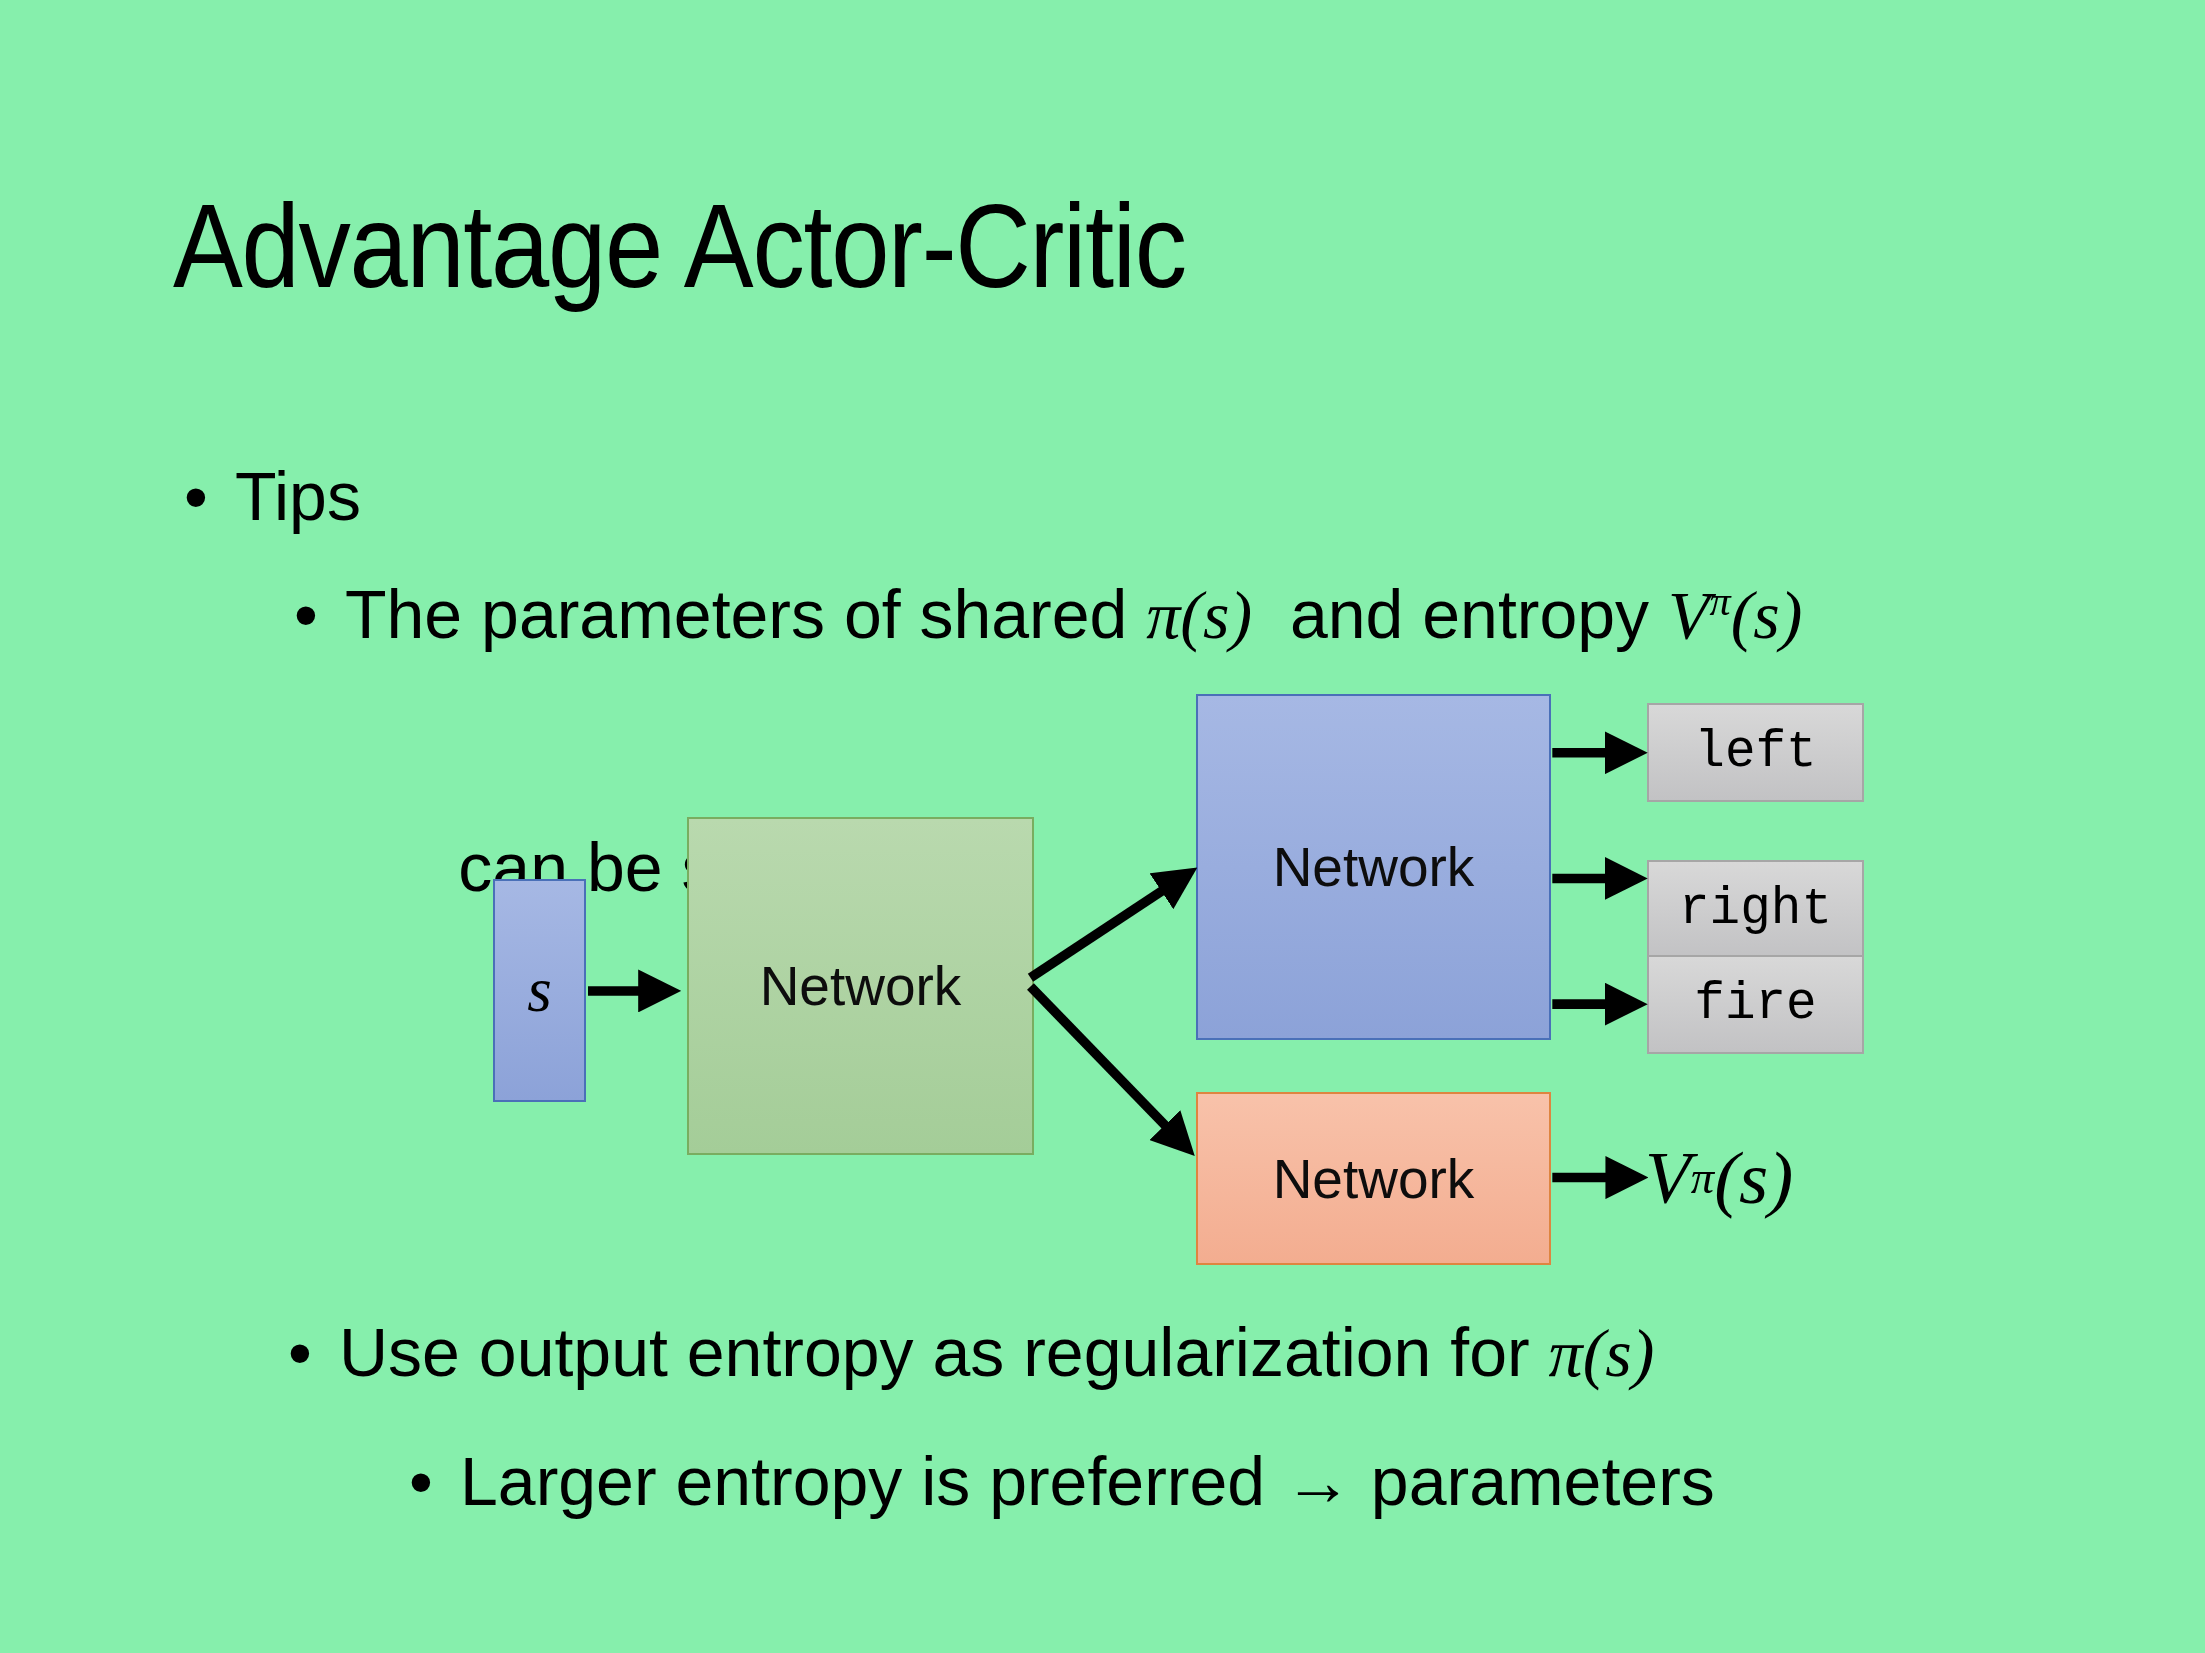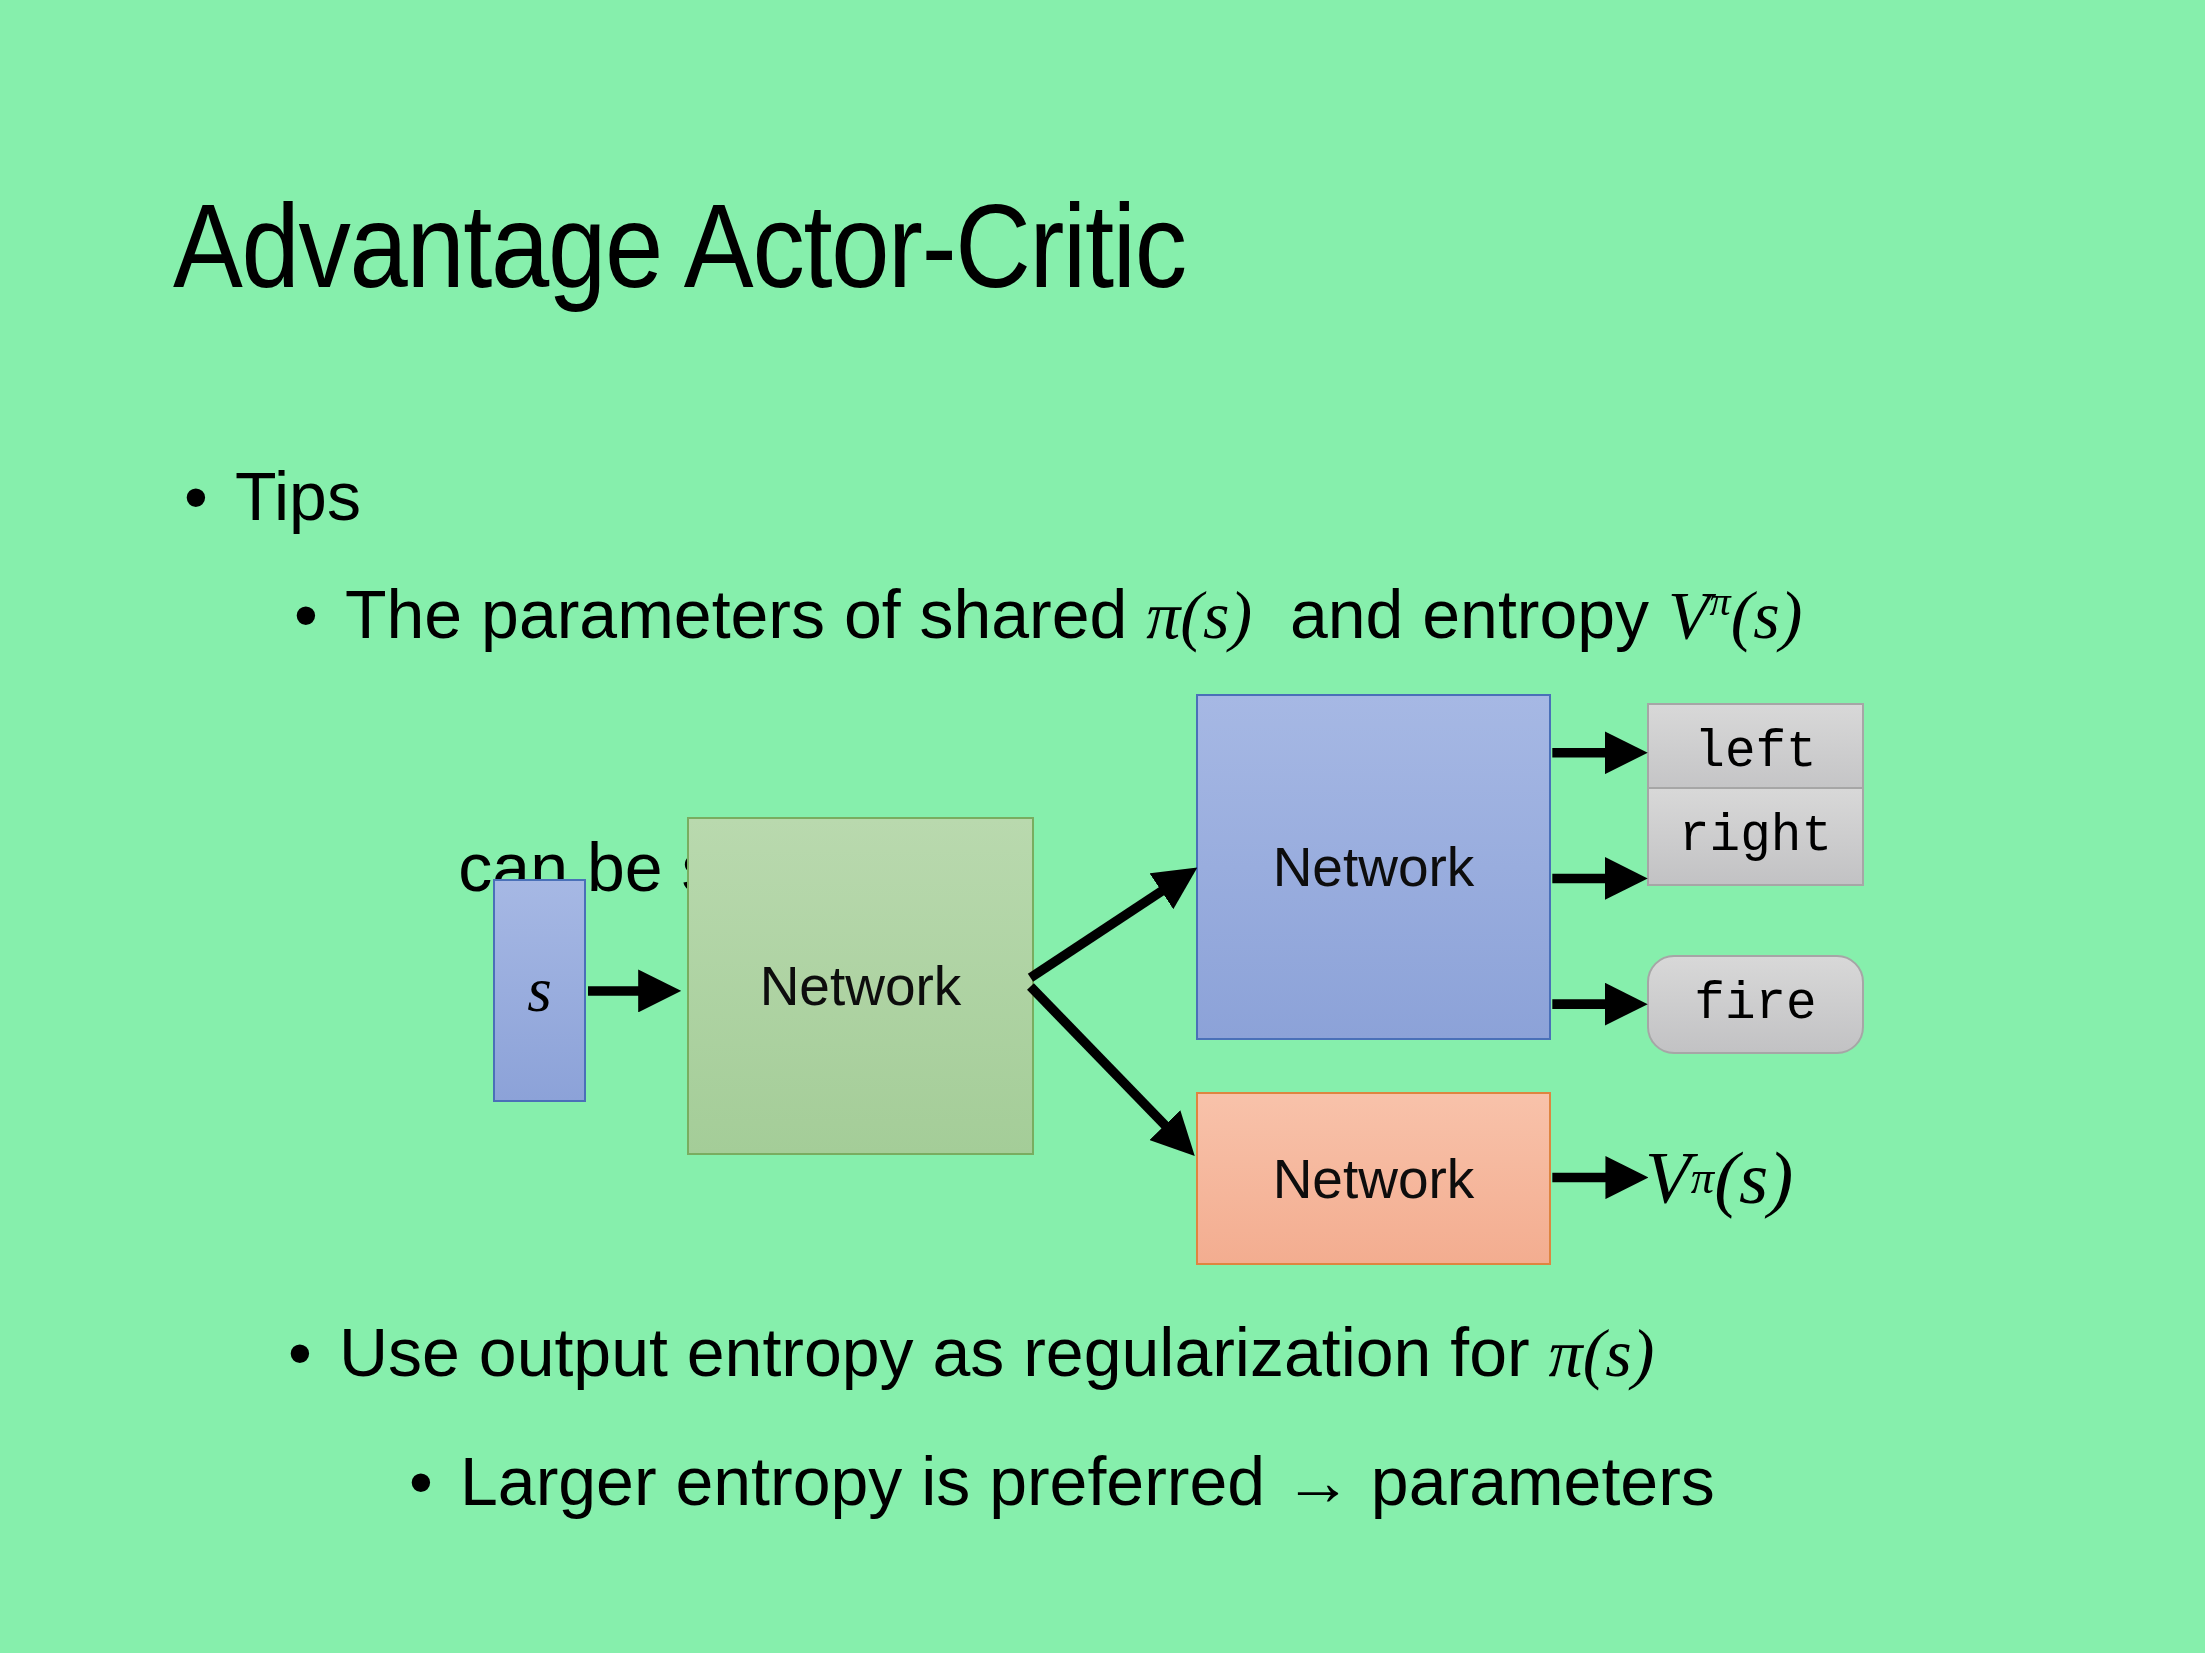--- a/index.html
+++ b/index.html
@@ -61,22 +61,22 @@
     background:linear-gradient(180deg,#F8C2AA 0%,#F3AD90 100%);
     border:2.9px solid #DE8540;
   }
   .net-label{font-size:55px;color:#0d0d0d;}
   .box-action{
     left:1647px;width:217px;height:99px;
     background:linear-gradient(180deg,#D8D8D8 0%,#C2C2C4 100%);
     border:2.2px solid #A6A6A6;
   }
   .box-action.a0{top:703px;}
-  .box-action.a1{top:787px;align-items:center;}
-  .box-action.a2{top:955px;border-radius:27px;}
+  .box-action.a1{top:860px;align-items:center;}
+  .box-action.a2{top:955px;}
   .action-label{font-family:Liberation Mono, monospace;font-size:51px;}
   .value-label{
     position:absolute;left:1645px;top:1129px;height:97px;
     display:flex;align-items:center;
     font-family:"Liberation Serif",serif;font-style:italic;font-size:75px;
   }
   
   .arrows{position:absolute;left:0;top:0;width:2205px;height:1654px;pointer-events:none;}
 </style>
 </head>

